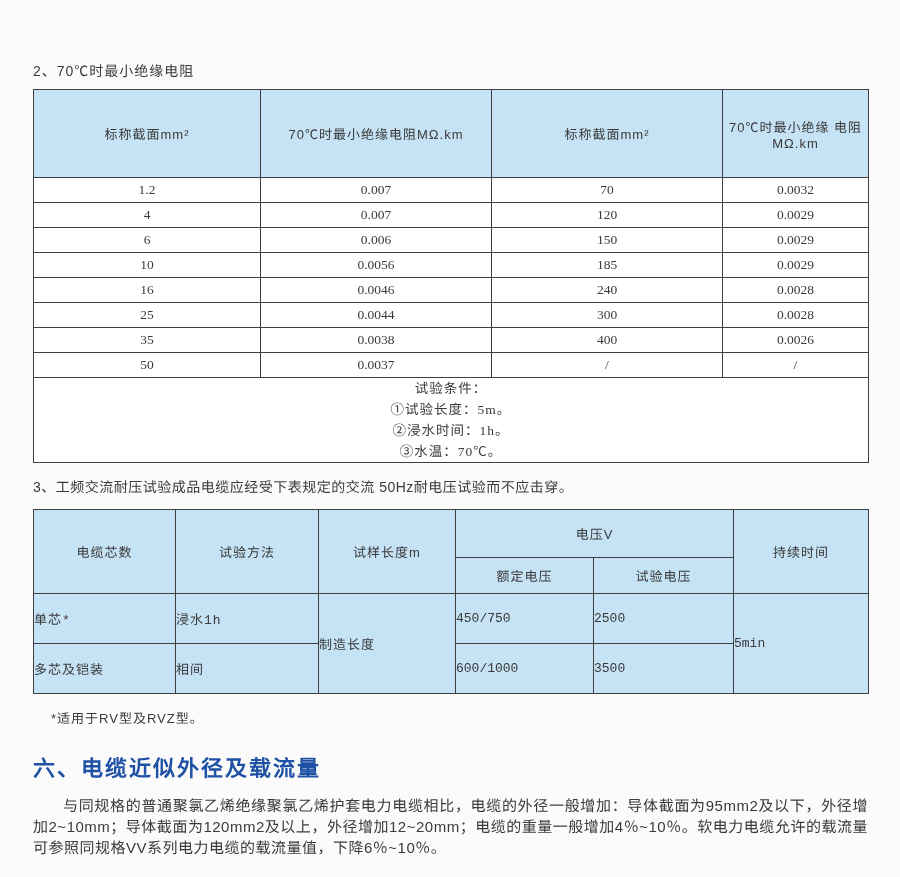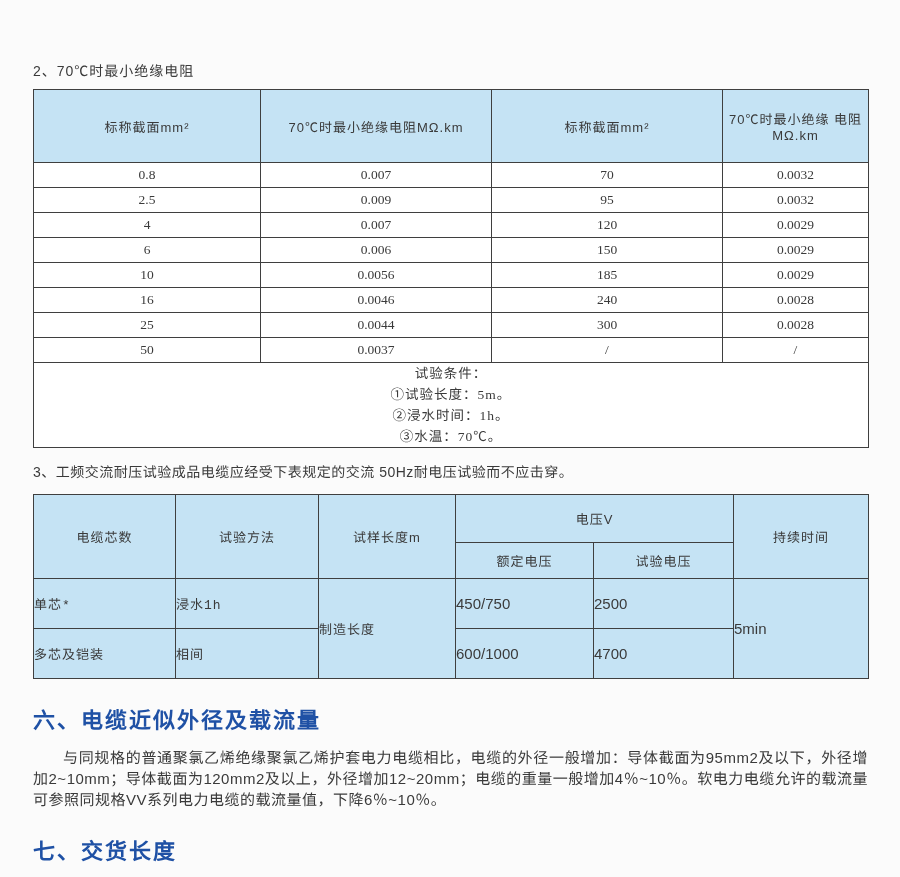--- a/index.html
+++ b/index.html
@@ -36,21 +36,21 @@
     table-layout: fixed;
   }
   table.res-table th, table.res-table td {
     border: 1px solid var(--table-border);
     text-align: center;
     vertical-align: middle;
     padding: 0;
   }
   table.res-table th {
     background: var(--header-fill);
-    height: 73px;
+    height: 88px;
     font-weight: normal;
     font-size: 13px;
     letter-spacing: 1px;
   }
   table.res-table td {
     height: 25px;
     font-family: "Liberation Serif", serif;
     font-size: 13.5px;
     background: #fff;
   }
@@ -86,22 +86,22 @@
     font-weight: normal;
     font-size: 13px;
     letter-spacing: 1px;
     padding: 0;
   }
   table.volt-table .h1 { height: 48px; }
   table.volt-table .h2 { height: 36px; }
   table.volt-table .r1 { height: 50px; font-family: Liberation Mono, monospace; }
   table.volt-table .r2 { height: 50px; }
   table.volt-table td.num {
-    font-family: Liberation Sans, sans-serif;
-    font-size: 15px;
+    font-family: Liberation Mono, monospace;
+    font-size: 13px;
     letter-spacing: 0;
   }
   .vc1 { width: 142px; }
   .vc2 { width: 143px; }
   .vc3 { width: 137px; }
   .vc4 { width: 138px; }
   .vc5 { width: 140px; }
   .vc6 { width: 135px; }
   
   .footnote {
@@ -142,29 +142,23 @@
     <thead>
       <tr>
         <th>标称截面mm²</th>
         <th>70℃时最小绝缘电阻MΩ.km</th>
         <th>标称截面mm²</th>
         <th>70℃时最小绝缘 电阻MΩ.km</th>
       </tr>
     </thead>
     <tbody>
       <tr>
-        <td>0.8</td>
+        <td>1.2</td>
         <td>0.007</td>
         <td>70</td>
-        <td>0.0032</td>
-      </tr>
-      <tr>
-        <td>2.5</td>
-        <td>0.009</td>
-        <td>95</td>
         <td>0.0032</td>
       </tr>
       <tr>
         <td>4</td>
         <td>0.007</td>
         <td>120</td>
         <td>0.0029</td>
       </tr>
       <tr>
         <td>6</td>
@@ -182,20 +176,26 @@
         <td>16</td>
         <td>0.0046</td>
         <td>240</td>
         <td>0.0028</td>
       </tr>
       <tr>
         <td>25</td>
         <td>0.0044</td>
         <td>300</td>
         <td>0.0028</td>
+      </tr>
+      <tr>
+        <td>35</td>
+        <td>0.0038</td>
+        <td>400</td>
+        <td>0.0026</td>
       </tr>
       <tr>
         <td>50</td>
         <td>0.0037</td>
         <td>/</td>
         <td>/</td>
       </tr>
       <tr>
         <td class="notes-cell" colspan="4">
           <div>试验条件：</div>
@@ -235,25 +235,26 @@
         <td class="r1">浸水1h</td>
         <td class="r1" rowspan="2">制造长度</td>
         <td class="r1 num">450/750</td>
         <td class="r1 num">2500</td>
         <td class="r1 num" rowspan="2">5min</td>
       </tr>
       <tr>
         <td class="r2">多芯及铠装</td>
         <td class="r2">相间</td>
         <td class="r2 num">600/1000</td>
-        <td class="r2 num">4700</td>
+        <td class="r2 num">3500</td>
       </tr>
     </tbody>
   </table>
 
+  <p class="footnote">*适用于RV型及RVZ型。</p>
 
   <h2 class="blue-heading">六、电缆近似外径及载流量</h2>
 
   <p class="body-para">与同规格的普通聚氯乙烯绝缘聚氯乙烯护套电力电缆相比，电缆的外径一般增加：导体截面为95mm2及以下，外径增加2~10mm；导体截面为120mm2及以上，外径增加12~20mm；电缆的重量一般增加4％~10％。软电力电缆允许的载流量可参照同规格VV系列电力电缆的载流量值，下降6％~10％。</p>
 
   <h2 class="blue-heading">七、交货长度</h2>
 
 </div>
 
 </body></html>

